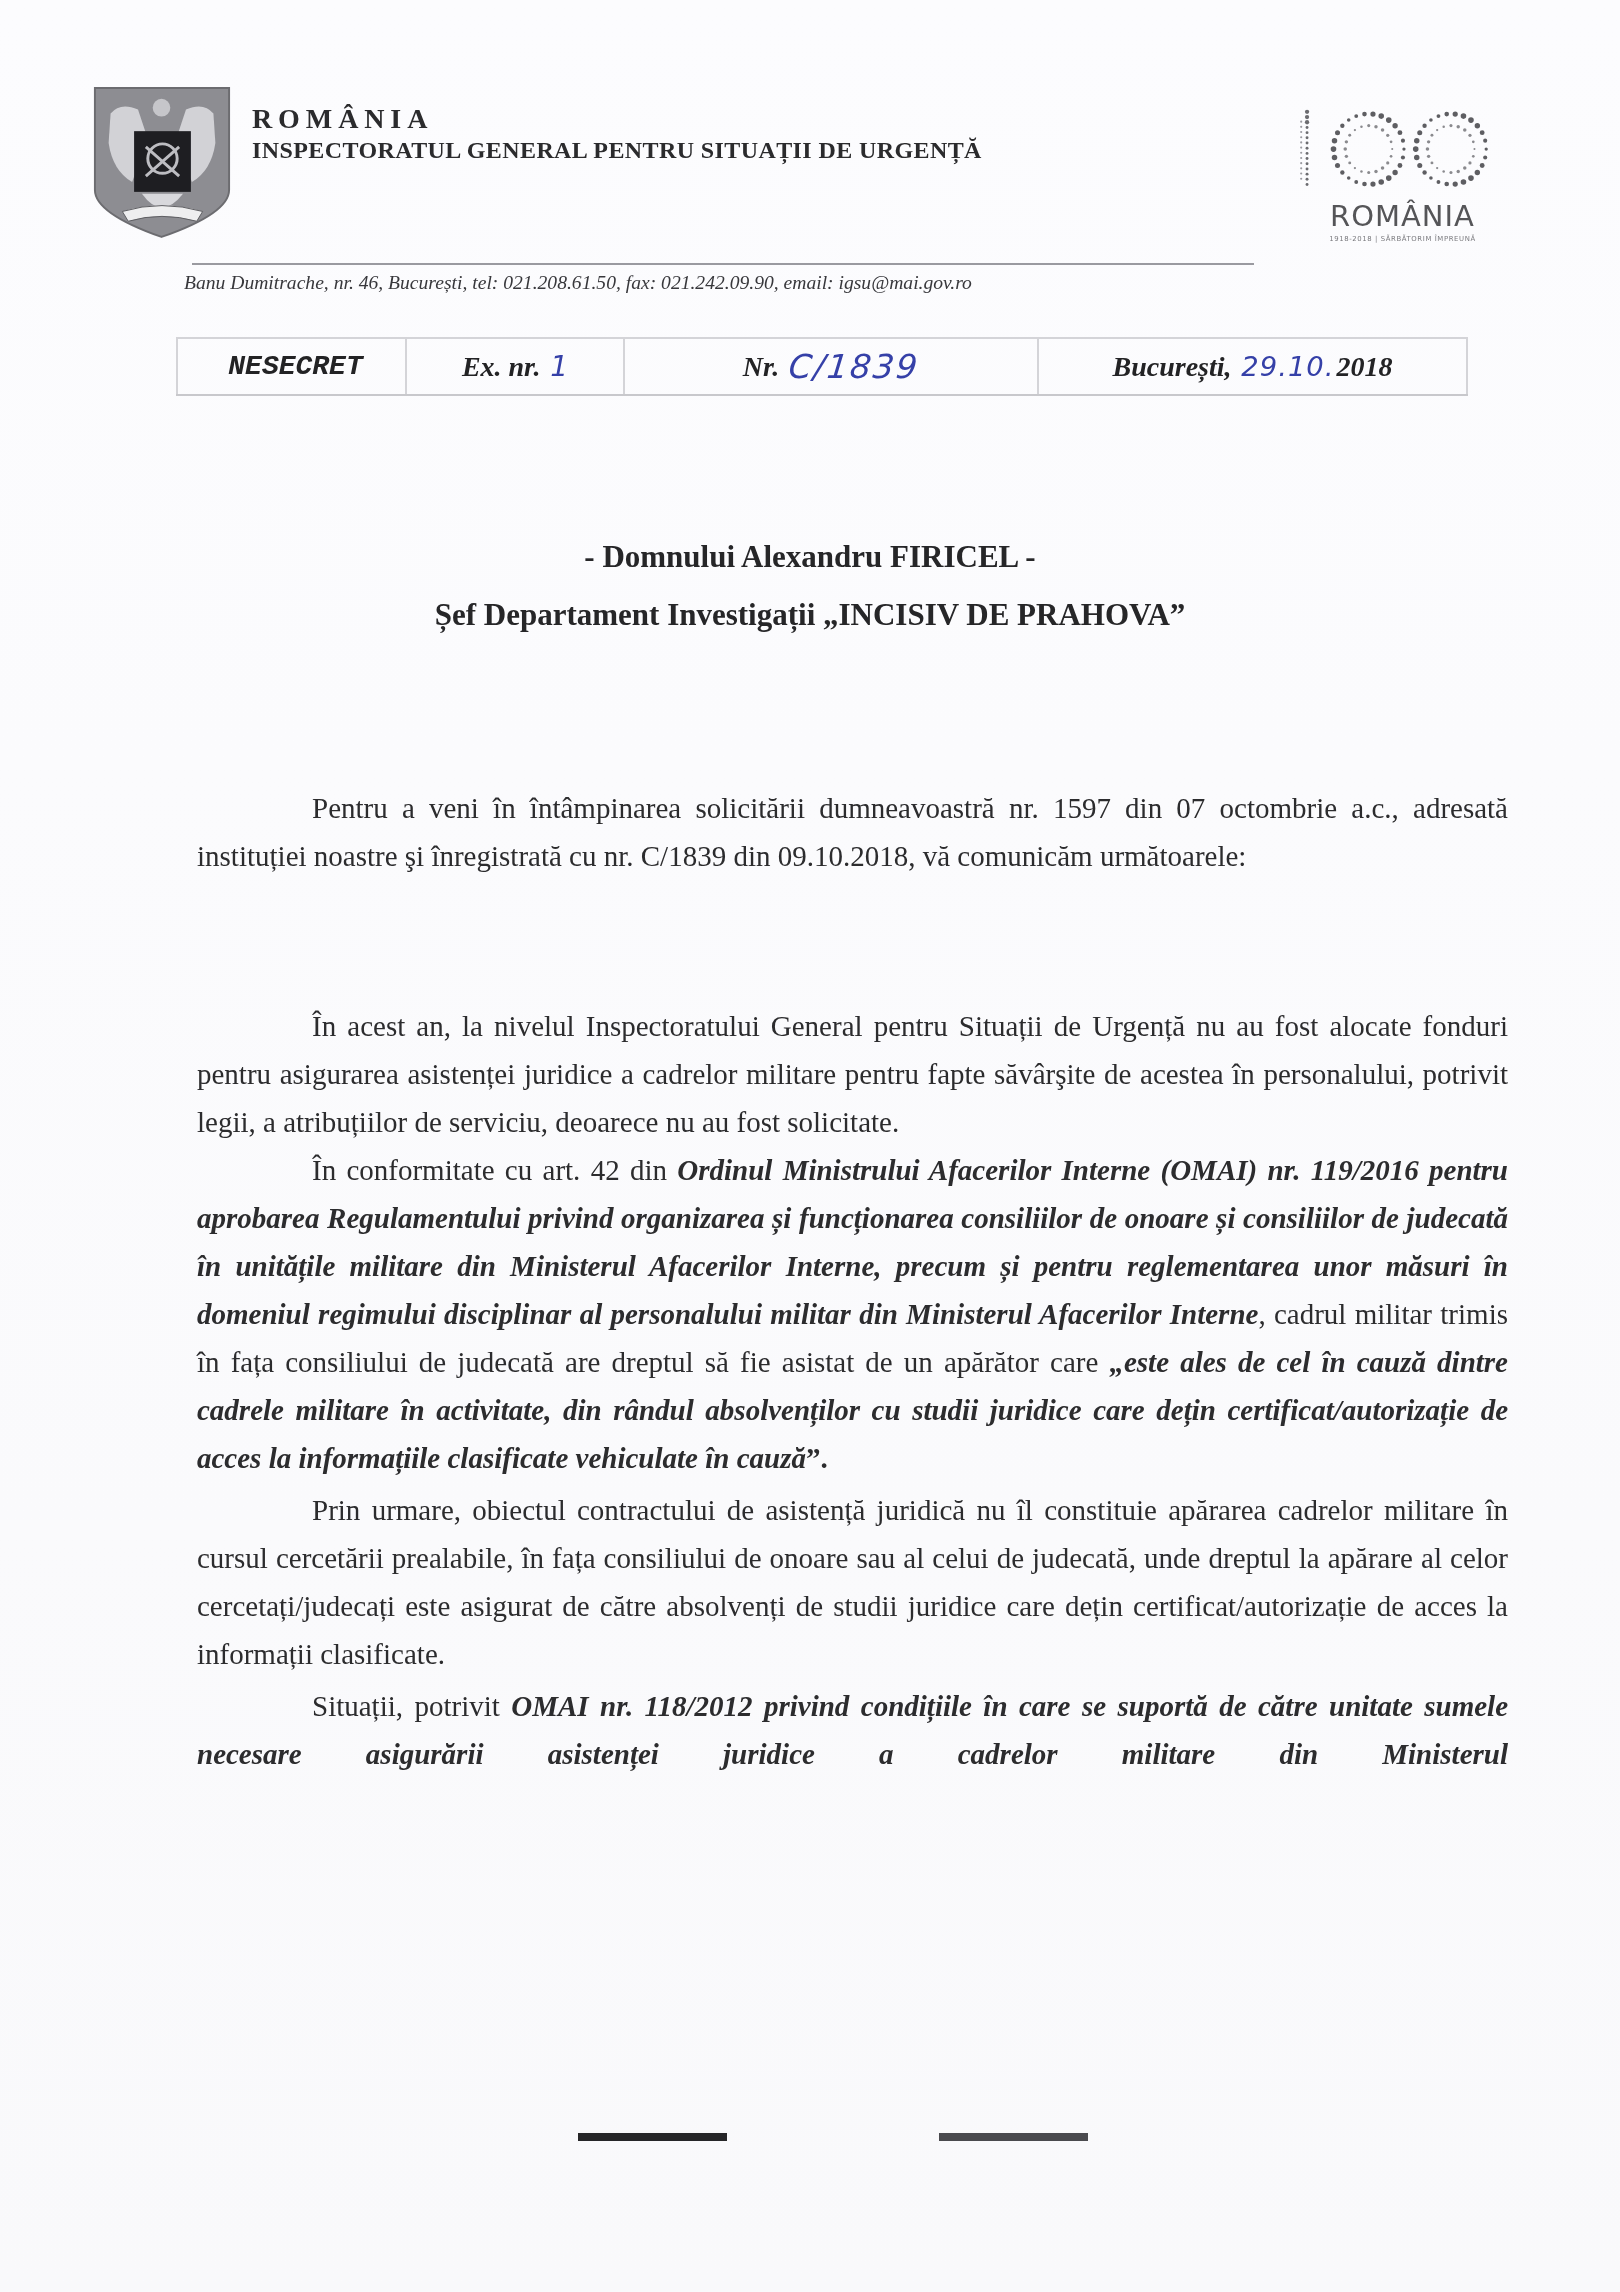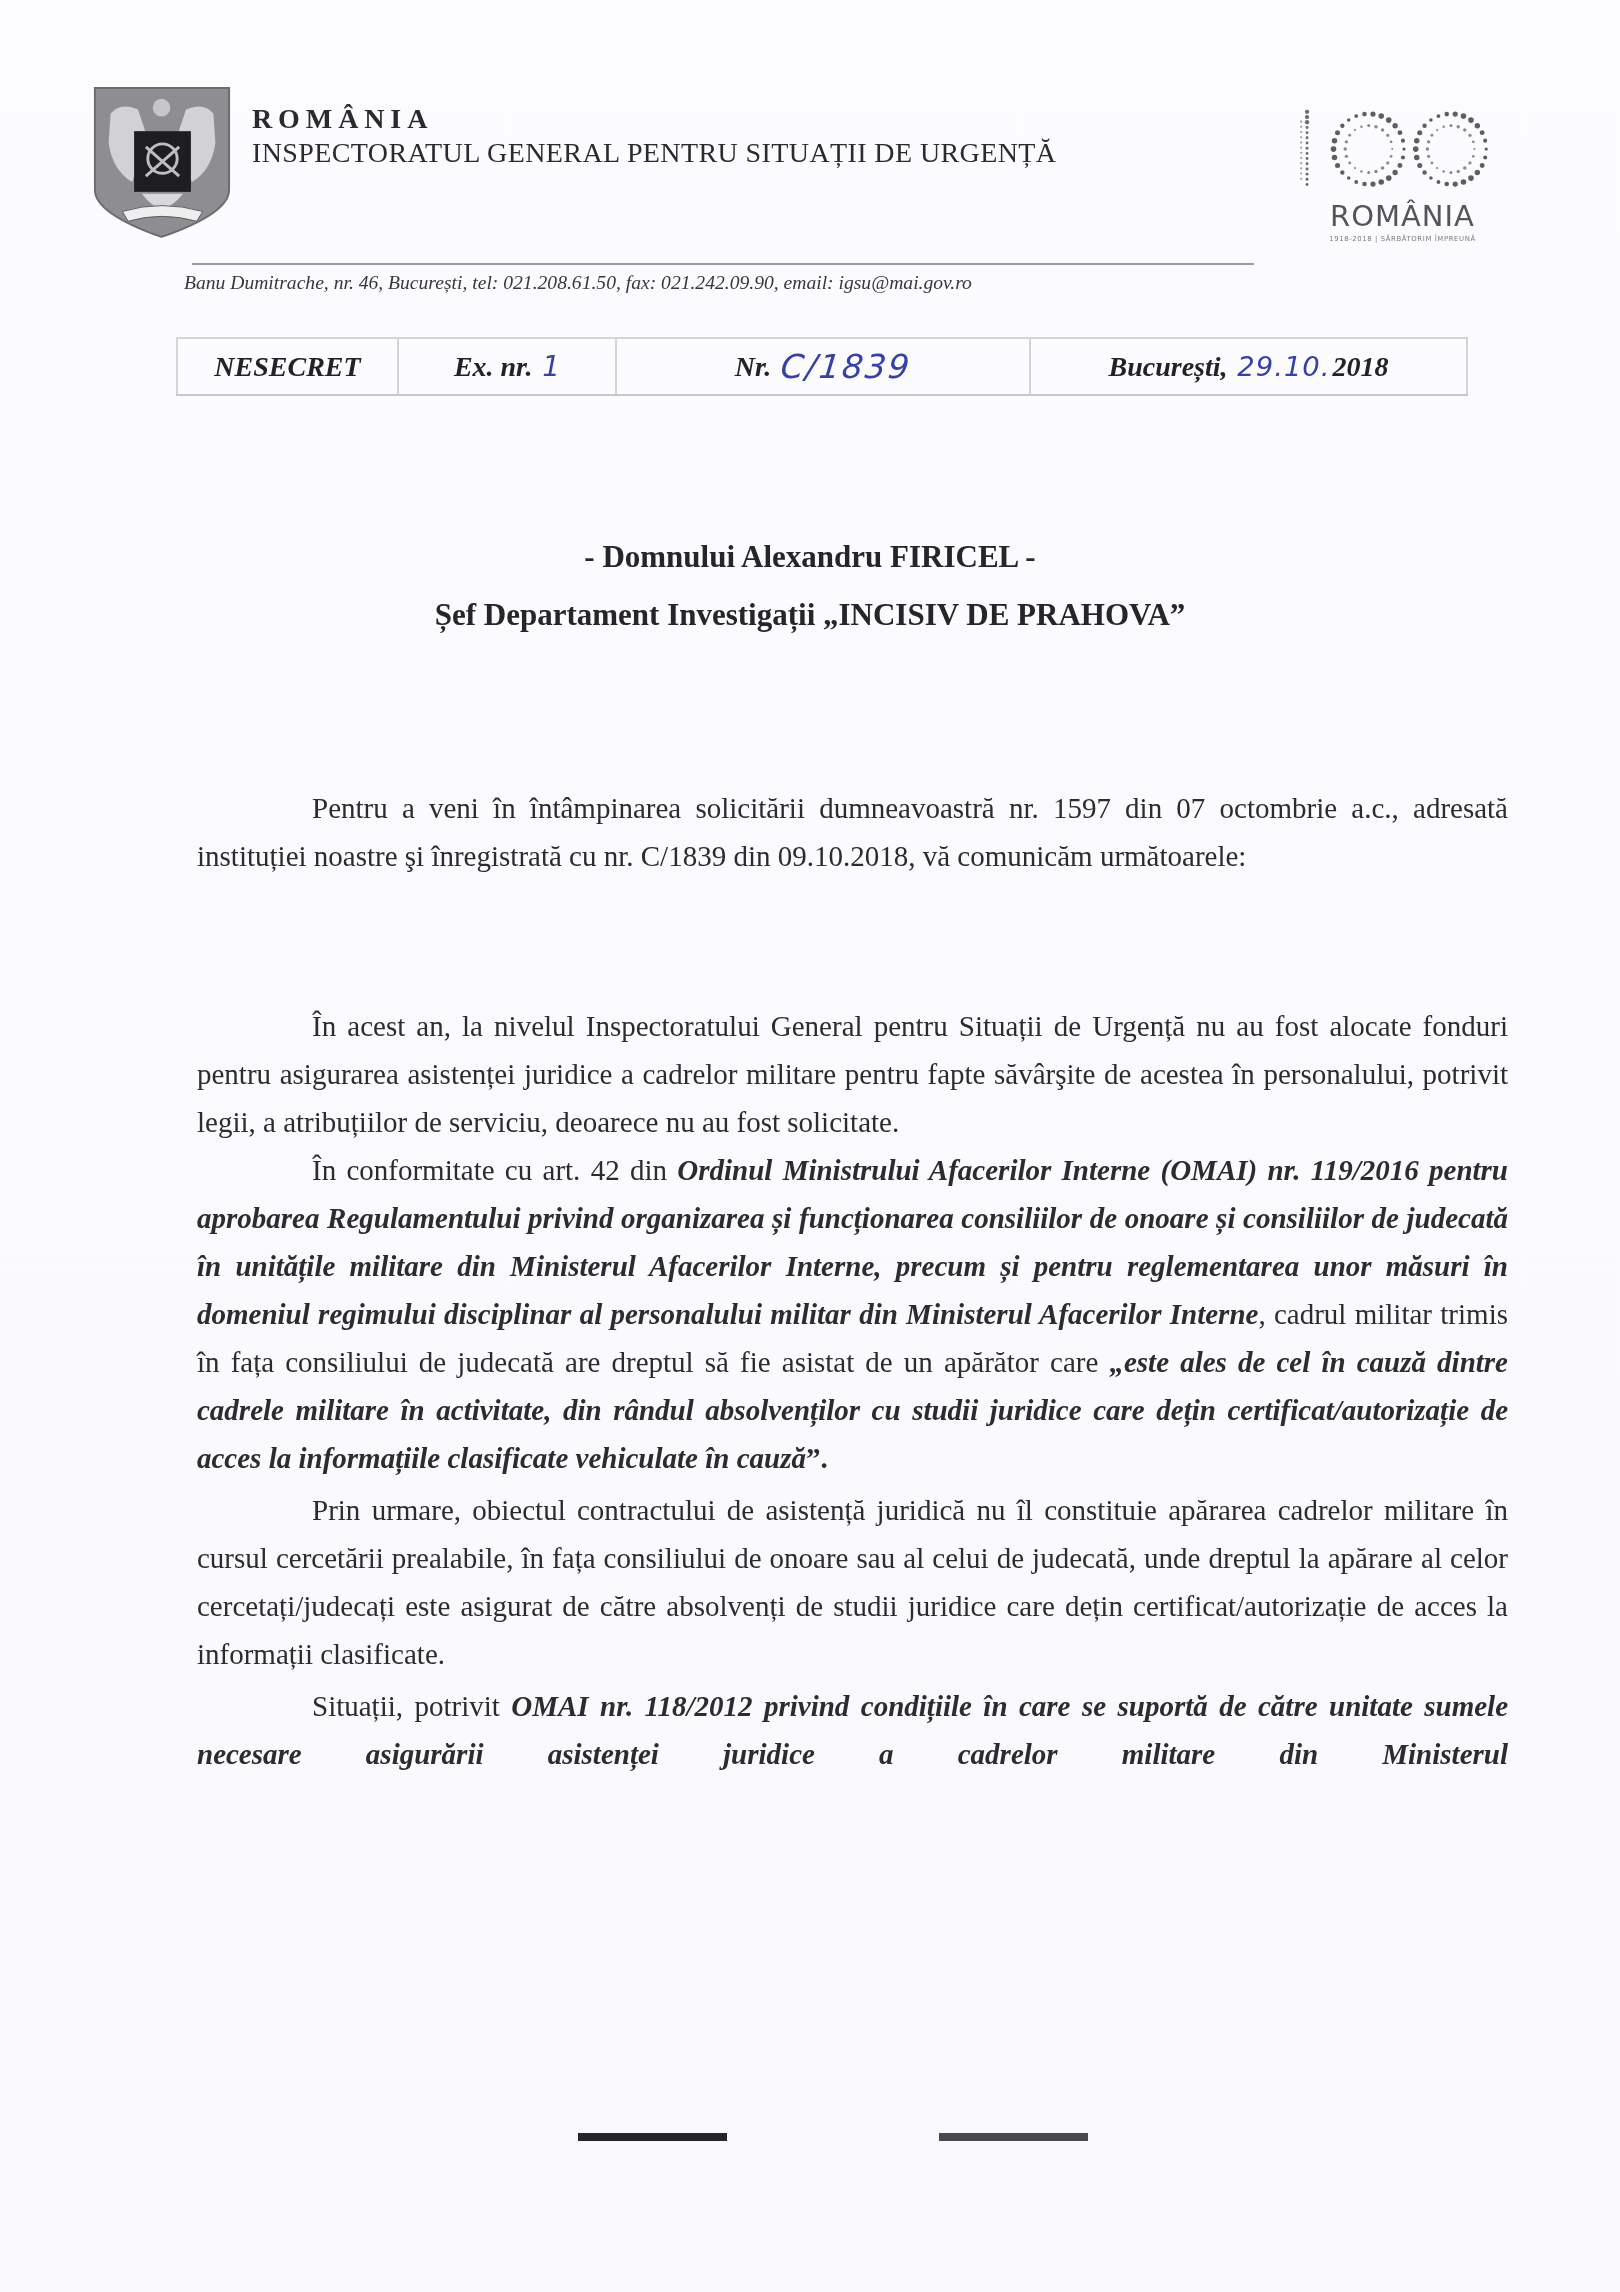--- a/index.html
+++ b/index.html
@@ -37,22 +37,22 @@
     top: 103px;
     font-size: 28px;
     font-weight: bold;
     letter-spacing: 5.9px;
     color: #2b2b2d;
   }
   .org-name {
     position: absolute;
     left: 252px;
     top: 137px;
-    font-size: 28px;
-    font-weight: normal;
+    font-size: 24px;
+    font-weight: bold;
     letter-spacing: 0.4px;
     color: #2b2b2d;
   }
 
   .centenary {
     position: absolute;
     left: 1292px;
     top: 106px;
     width: 221px;
     height: 147px;
@@ -115,21 +115,21 @@
     height: 100%;
     display: flex;
     align-items: center;
     font-size: 28px;
     font-weight: bold;
     font-style: italic;
     color: #232325;
     white-space: nowrap;
   }
   .reg-cell + .reg-cell { border-left: 2px solid #d4d4d8; }
-  .reg-cell.c1 { width: 219px; padding-left: 0; border-left: 2px solid #d4d4d8; justify-content: center; }
+  .reg-cell.c1 { width: 219px; padding-left: 8px; border-left: 2px solid #d4d4d8; justify-content: center; font-family: Liberation Mono, monospace; }
   .reg-cell.c2 { width: 216px; justify-content: center; }
   .reg-cell.c3 { width: 412px; justify-content: center; }
   .reg-cell.c4 { flex: 1; justify-content: center; border-right: 2px solid #d4d4d8; }
   .hand {
     font-family: "DejaVu Sans", "Liberation Sans", sans-serif;
     font-weight: normal;
     font-style: italic;
     color: #3540a8;
     margin-left: 9.8px;
   }

